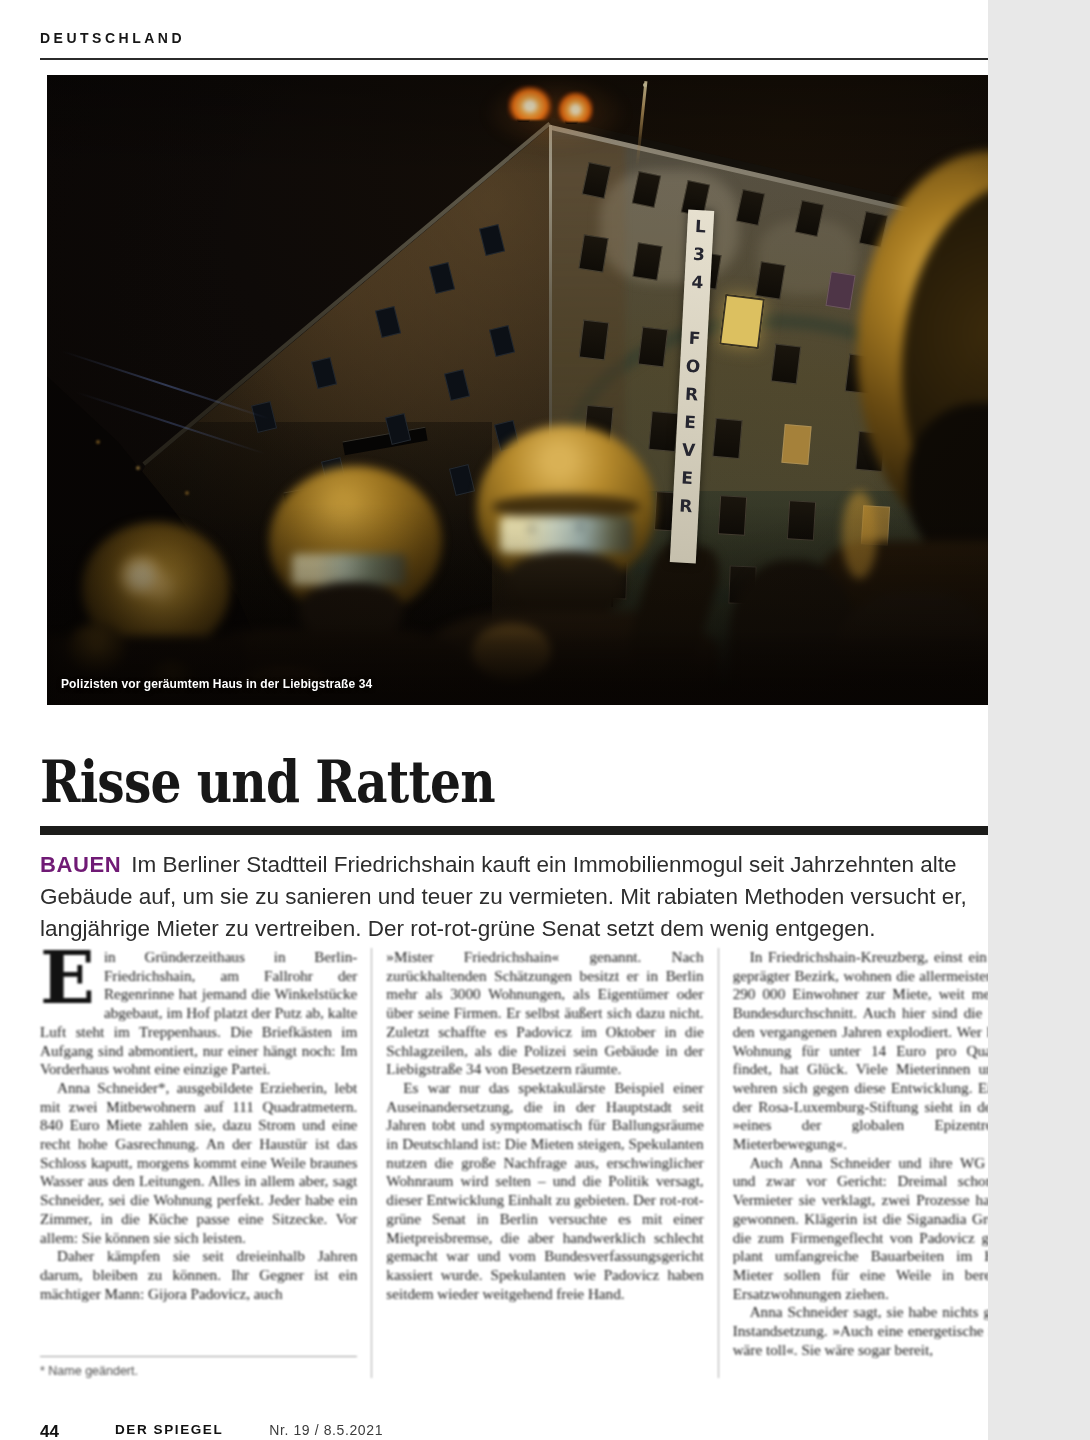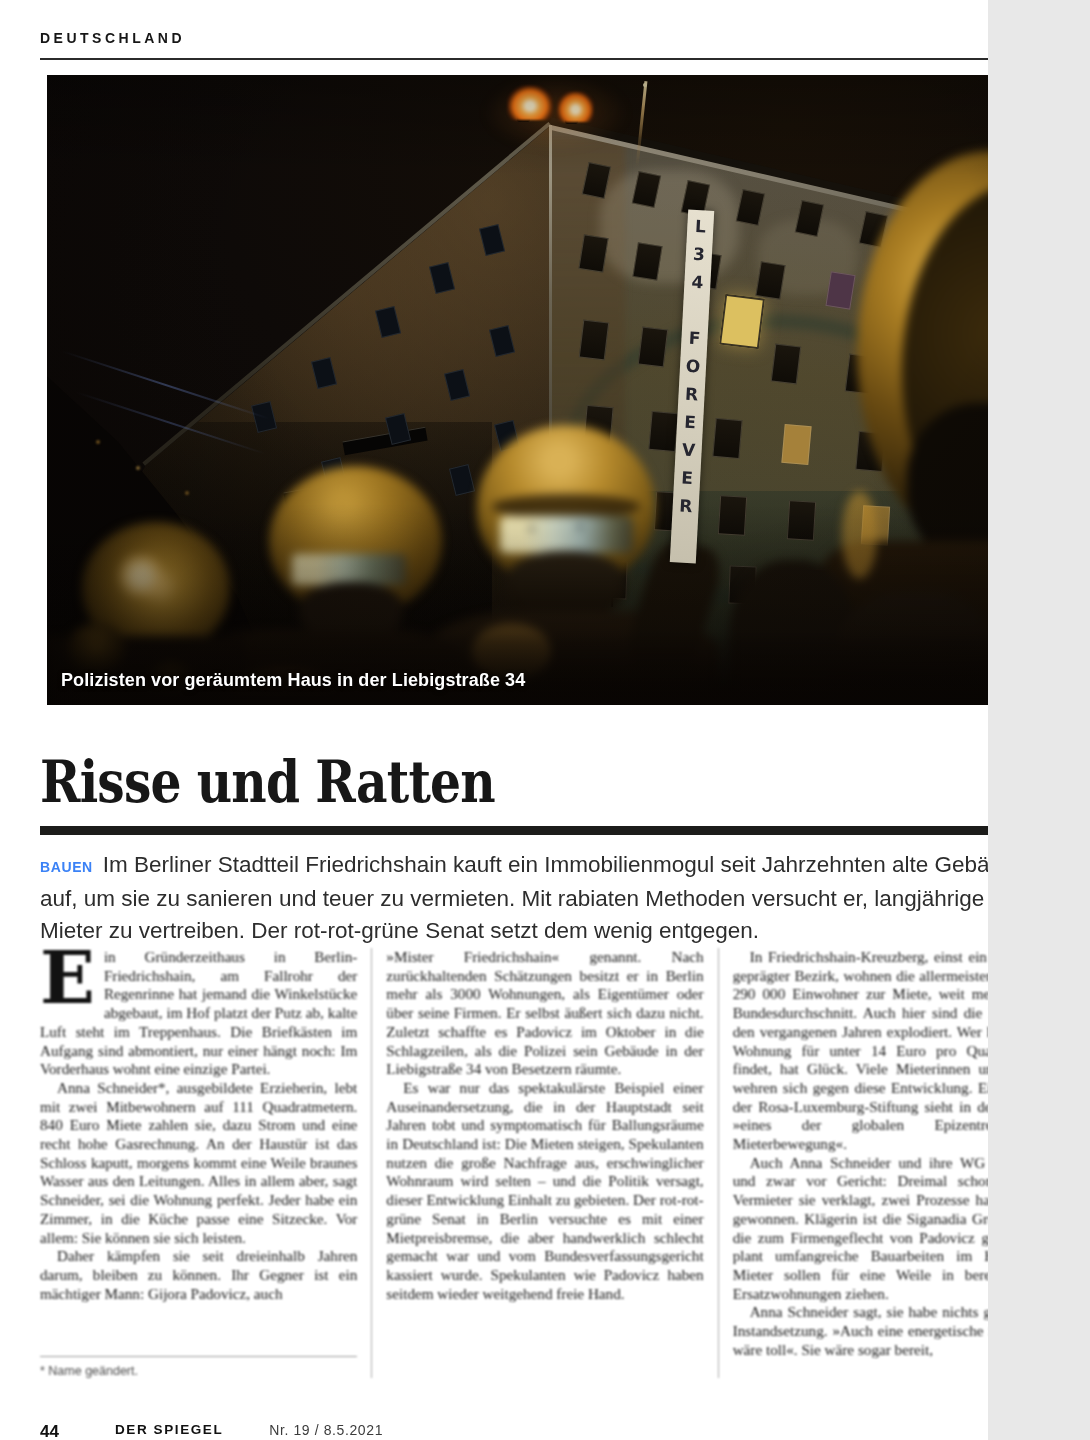--- a/index.html
+++ b/index.html
@@ -22,36 +22,36 @@
   .facade-left{inset:0;clip-path:polygon(51% 8%,51% 100%,2% 100%,2% 86%,10% 62%);
     background:
       radial-gradient(circle at 45% 20%,rgba(130,100,60,0.35) 0%,transparent 45%),
       radial-gradient(circle at 30% 34%,rgba(90,66,36,0.5) 0%,transparent 50%),
       linear-gradient(200deg,#382e1e 0%,#241d12 40%,#161109 72%,#0d0a06 100%);}
   .fg{inset:0;filter:blur(5px);}
   .vignette{inset:0;pointer-events:none;
     background:
       linear-gradient(to bottom,rgba(0,0,0,0.28) 0%,transparent 16%,transparent 68%,rgba(4,2,1,0.42) 96%),
       radial-gradient(ellipse at 58% 30%,transparent 45%,rgba(8,5,3,0.40) 82%,rgba(6,4,2,0.58) 100%);}
-  .photo-caption{left:14px;bottom:14px;z-index:30;color:#ffffff;font-size:18px;font-weight:bold;
+  .photo-caption{left:14px;bottom:14px;z-index:30;color:#ffffff;font-size:12px;font-weight:bold;
     letter-spacing:0.1px;text-shadow:0 1px 4px rgba(0,0,0,0.9);}
   .banner{left:64%;top:21.5%;width:26px;height:56%;transform:rotate(3deg);z-index:6;
     background:linear-gradient(180deg,#e6e0cf 0%,#d6d0be 55%,#c6c0ad 100%);
     box-shadow:0 0 8px rgba(0,0,0,0.5);display:flex;justify-content:center;}
   .banner-text{writing-mode:vertical-rl;text-orientation:upright;font-family:"DejaVu Sans",sans-serif;
     font-weight:bold;font-size:17px;letter-spacing:8px;color:#262630;margin-top:6px;}
   .photo-credit{left:1038px;top:563px;height:145px;writing-mode:vertical-rl;transform:rotate(180deg);
     font-size:9.5px;color:#4a4a4a;letter-spacing:0.4px;white-space:nowrap;}
 
   
   .headline{left:40px;top:748px;font-family:"DejaVu Serif",serif;font-weight:bold;font-size:58px;
     letter-spacing:-1px;color:#171717;transform:scaleX(0.84);transform-origin:0 50%;white-space:nowrap;}
   .headline-bar{left:40px;top:826px;width:1010px;height:9px;background:#1c1c1a;}
   .lead{left:40px;top:849px;width:1012px;font-size:22.5px;line-height:32px;color:#2d2d2d;}
-  .kicker{font-weight:bold;color:#3b82f6;font-size:14px;letter-spacing:0.6px;margin-right:10px;margin-top:44px;}
+  .kicker{font-weight:bold;color:#701a75;font-size:22px;letter-spacing:0.6px;margin-right:10px;margin-top:44px;}
 
   
   .columns{left:40px;top:948px;width:1010px;height:430px;display:flex;filter:blur(1px);}
   .col{flex:1 1 0;position:relative;}
   .col + .col{border-left:1px solid #ababab;margin-left:14px;padding-left:14px;}
   .col p{margin:0;text-align:justify;font-family:"Liberation Serif",serif;font-size:15.2px;
     line-height:18.7px;color:#151515;}
   .col p.indent{text-indent:17px;}
   .dropcap{float:left;font-family:"DejaVu Serif",serif;font-weight:bold;font-size:72px;line-height:54px;
     margin:3px 9px 0 0;color:#121212;}

